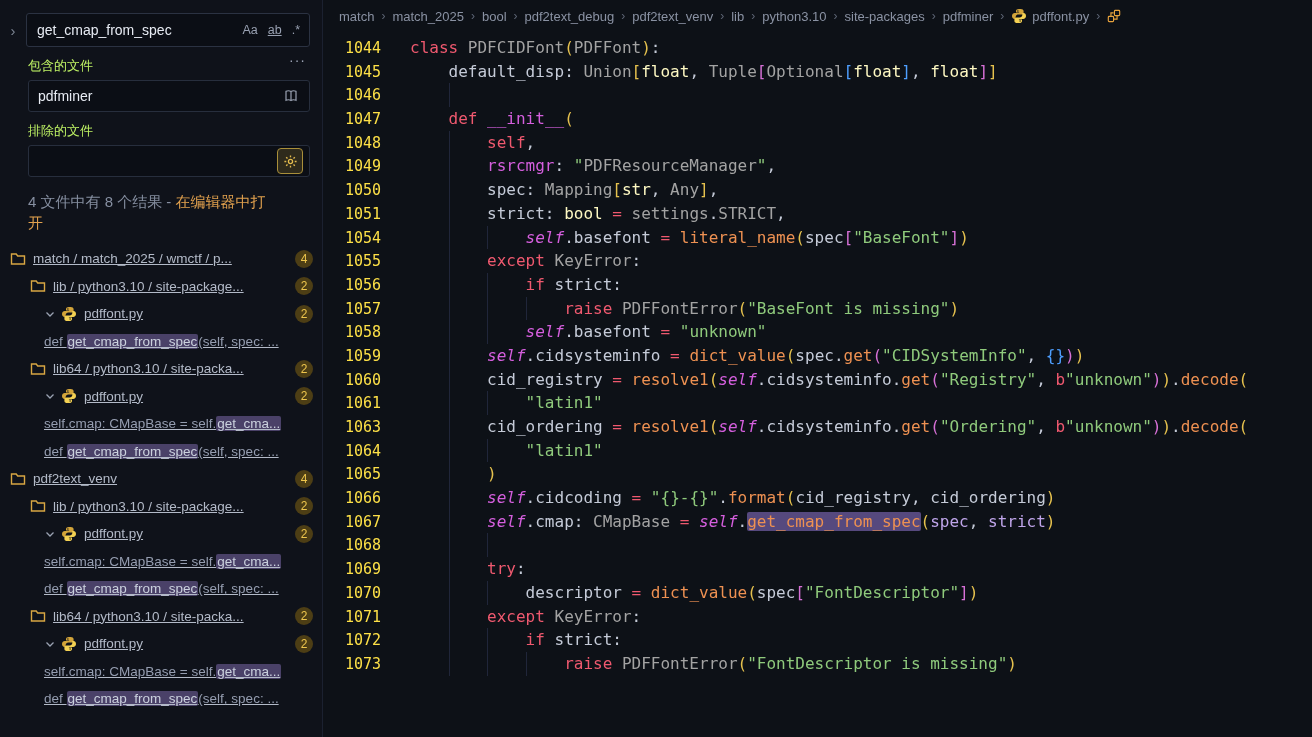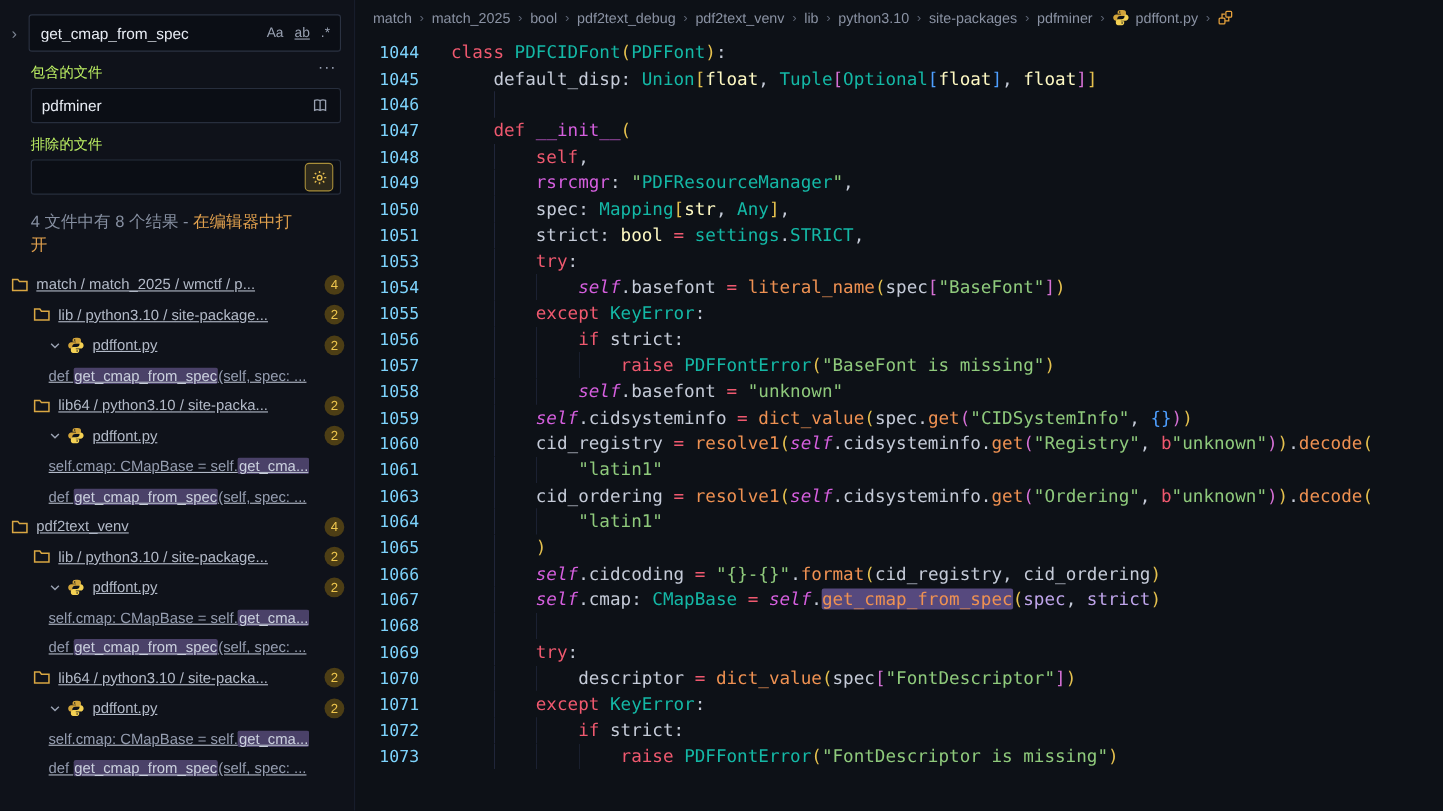--- a/index.html
+++ b/index.html
@@ -39,28 +39,28 @@
   
   .editor{flex:1;position:relative;height:100%;overflow:hidden;background:#0d1117;}
   .breadcrumbs{height:32px;display:flex;align-items:center;padding-left:16px;color:#8a92a3;
                font-size:13px;white-space:nowrap;overflow:hidden;}
   .bc-item{cursor:pointer;}
   .bc-sep{color:#5d6575;margin:0 7px;font-size:12px;}
   .bc-file{display:flex;align-items:center;gap:5px;cursor:pointer;}
   .code{position:absolute;top:32px;left:0;right:0;bottom:0;padding-top:4px;overflow:hidden;}
   .code-line{white-space:pre;font-family:"DejaVu Sans Mono",monospace;font-size:16px;
              line-height:23.7px;height:23.7px;}
-  .ln{display:inline-block;width:58px;text-align:right;color:#7dd3fc;font-size:15px;
+  .ln{display:inline-block;width:58px;text-align:right;color:#fde047;font-size:15px;
       margin-right:29px;}
   .ind{display:inline-block;width:4ch;height:100%;vertical-align:top;}
   .ind+.ind{box-shadow:inset 1px 0 0 #20263a;}
   .t-kw{color:#ef596f}
   .t-pl{color:#c5cbd8}
   .t-id{color:#c5cbd8}
-  .t-cls{color:#14b8a6}
+  .t-cls{color:#a3a3a3}
   .t-bi{color:#fef9c3}
   .t-st{color:#8fca7c}
   .t-fn{color:#ee9152}
   .t-sf{color:#d55fde;font-style:italic}
   .t-mg{color:#d55fde}
   .t-pm{color:#bfa5ea}
   .t-b1{color:#e5c14e}
   .t-b2{color:#d670d6}
   .t-b3{color:#4e9fff}
   .t-hl{background:#56497e;border-radius:2px}
@@ -283,21 +283,20 @@
       </div>
     <div class="code" id="code">
         <div class="code-line"><span class="ln">1044</span><span class="t-kw">class</span><span class="t-pl"> </span><span class="t-cls">PDFCIDFont</span><span class="t-b1">(</span><span class="t-cls">PDFFont</span><span class="t-b1">)</span><span class="t-pl">:</span></div>
         <div class="code-line"><span class="ln">1045</span><span class="ind"></span><span class="t-id">default_disp</span><span class="t-pl">: </span><span class="t-cls">Union</span><span class="t-b1">[</span><span class="t-bi">float</span><span class="t-pl">, </span><span class="t-cls">Tuple</span><span class="t-b2">[</span><span class="t-cls">Optional</span><span class="t-b3">[</span><span class="t-bi">float</span><span class="t-b3">]</span><span class="t-pl">, </span><span class="t-bi">float</span><span class="t-b2">]</span><span class="t-b1">]</span></div>
         <div class="code-line"><span class="ln">1046</span><span class="ind"></span><span class="ind"></span></div>
         <div class="code-line"><span class="ln">1047</span><span class="ind"></span><span class="t-kw">def</span><span class="t-pl"> </span><span class="t-mg">__init__</span><span class="t-b1">(</span></div>
         <div class="code-line"><span class="ln">1048</span><span class="ind"></span><span class="ind"></span><span class="t-kw">self</span><span class="t-pl">,</span></div>
         <div class="code-line"><span class="ln">1049</span><span class="ind"></span><span class="ind"></span><span class="t-mg">rsrcmgr</span><span class="t-pl">: </span><span class="t-st">"</span><span class="t-cls">PDFResourceManager</span><span class="t-st">"</span><span class="t-pl">,</span></div>
         <div class="code-line"><span class="ln">1050</span><span class="ind"></span><span class="ind"></span><span class="t-id">spec</span><span class="t-pl">: </span><span class="t-cls">Mapping</span><span class="t-b1">[</span><span class="t-bi">str</span><span class="t-pl">, </span><span class="t-cls">Any</span><span class="t-b1">]</span><span class="t-pl">,</span></div>
         <div class="code-line"><span class="ln">1051</span><span class="ind"></span><span class="ind"></span><span class="t-id">strict</span><span class="t-pl">: </span><span class="t-bi">bool</span><span class="t-pl"> </span><span class="t-kw">=</span><span class="t-pl"> </span><span class="t-cls">settings</span><span class="t-pl">.</span><span class="t-cls">STRICT</span><span class="t-pl">,</span></div>
-        <div class="code-line"><span class="ln">1053</span><span class="ind"></span><span class="ind"></span><span class="t-kw">try</span><span class="t-pl">:</span></div>
         <div class="code-line"><span class="ln">1054</span><span class="ind"></span><span class="ind"></span><span class="ind"></span><span class="t-sf">self</span><span class="t-pl">.</span><span class="t-id">basefont</span><span class="t-pl"> </span><span class="t-kw">=</span><span class="t-pl"> </span><span class="t-fn">literal_name</span><span class="t-b1">(</span><span class="t-id">spec</span><span class="t-b2">[</span><span class="t-st">"BaseFont"</span><span class="t-b2">]</span><span class="t-b1">)</span></div>
         <div class="code-line"><span class="ln">1055</span><span class="ind"></span><span class="ind"></span><span class="t-kw">except</span><span class="t-pl"> </span><span class="t-cls">KeyError</span><span class="t-pl">:</span></div>
         <div class="code-line"><span class="ln">1056</span><span class="ind"></span><span class="ind"></span><span class="ind"></span><span class="t-kw">if</span><span class="t-pl"> </span><span class="t-id">strict</span><span class="t-pl">:</span></div>
         <div class="code-line"><span class="ln">1057</span><span class="ind"></span><span class="ind"></span><span class="ind"></span><span class="ind"></span><span class="t-kw">raise</span><span class="t-pl"> </span><span class="t-cls">PDFFontError</span><span class="t-b1">(</span><span class="t-st">"BaseFont is missing"</span><span class="t-b1">)</span></div>
         <div class="code-line"><span class="ln">1058</span><span class="ind"></span><span class="ind"></span><span class="ind"></span><span class="t-sf">self</span><span class="t-pl">.</span><span class="t-id">basefont</span><span class="t-pl"> </span><span class="t-kw">=</span><span class="t-pl"> </span><span class="t-st">"unknown"</span></div>
         <div class="code-line"><span class="ln">1059</span><span class="ind"></span><span class="ind"></span><span class="t-sf">self</span><span class="t-pl">.</span><span class="t-id">cidsysteminfo</span><span class="t-pl"> </span><span class="t-kw">=</span><span class="t-pl"> </span><span class="t-fn">dict_value</span><span class="t-b1">(</span><span class="t-id">spec</span><span class="t-pl">.</span><span class="t-fn">get</span><span class="t-b2">(</span><span class="t-st">"CIDSystemInfo"</span><span class="t-pl">, </span><span class="t-b3">{}</span><span class="t-b2">)</span><span class="t-b1">)</span></div>
         <div class="code-line"><span class="ln">1060</span><span class="ind"></span><span class="ind"></span><span class="t-id">cid_registry</span><span class="t-pl"> </span><span class="t-kw">=</span><span class="t-pl"> </span><span class="t-fn">resolve1</span><span class="t-b1">(</span><span class="t-sf">self</span><span class="t-pl">.</span><span class="t-id">cidsysteminfo</span><span class="t-pl">.</span><span class="t-fn">get</span><span class="t-b2">(</span><span class="t-st">"Registry"</span><span class="t-pl">, </span><span class="t-kw">b</span><span class="t-st">"unknown"</span><span class="t-b2">)</span><span class="t-b1">)</span><span class="t-pl">.</span><span class="t-fn">decode</span><span class="t-b1">(</span></div>
         <div class="code-line"><span class="ln">1061</span><span class="ind"></span><span class="ind"></span><span class="ind"></span><span class="t-st">"latin1"</span></div>
         <div class="code-line"><span class="ln">1063</span><span class="ind"></span><span class="ind"></span><span class="t-id">cid_ordering</span><span class="t-pl"> </span><span class="t-kw">=</span><span class="t-pl"> </span><span class="t-fn">resolve1</span><span class="t-b1">(</span><span class="t-sf">self</span><span class="t-pl">.</span><span class="t-id">cidsysteminfo</span><span class="t-pl">.</span><span class="t-fn">get</span><span class="t-b2">(</span><span class="t-st">"Ordering"</span><span class="t-pl">, </span><span class="t-kw">b</span><span class="t-st">"unknown"</span><span class="t-b2">)</span><span class="t-b1">)</span><span class="t-pl">.</span><span class="t-fn">decode</span><span class="t-b1">(</span></div>
         <div class="code-line"><span class="ln">1064</span><span class="ind"></span><span class="ind"></span><span class="ind"></span><span class="t-st">"latin1"</span></div>

